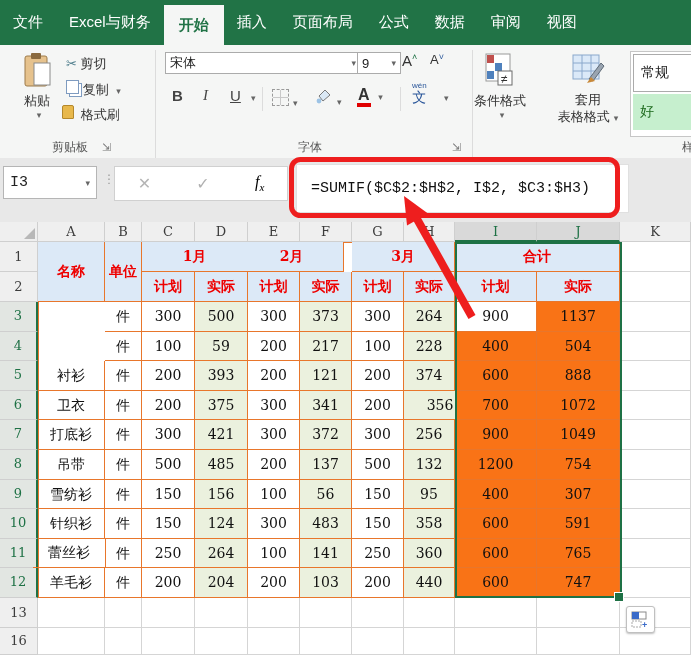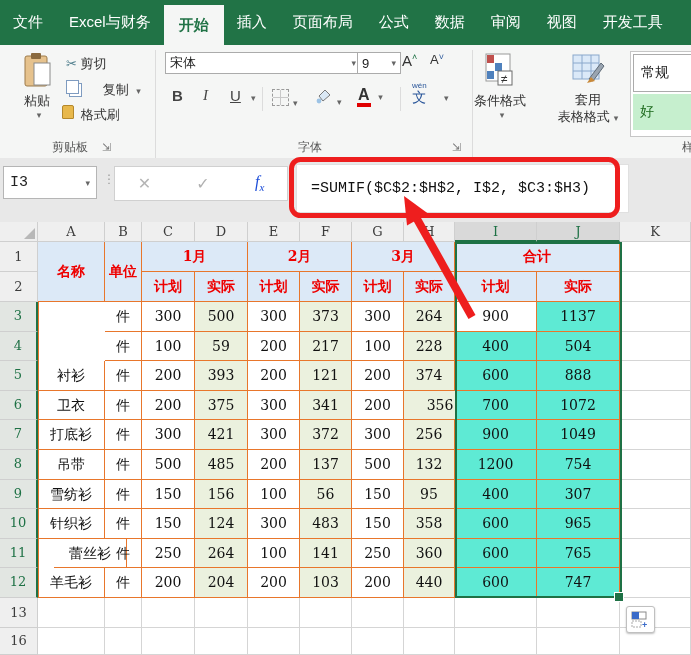--- a/index.html
+++ b/index.html
@@ -31,21 +31,21 @@
   .colhdr,.rowhdr,.corner{position:absolute;background:#efefef;border-right:1px solid #cfcfcf;
       border-bottom:1px solid #cfcfcf;box-sizing:border-box;text-align:center;
       font-family:"DejaVu Serif","Liberation Serif",serif;font-size:13px;color:#3c3c3c}
   .colhdr.sel{background:#d9d9d9;border-bottom:2px solid #1e7145;color:#1e7145}
   .rowhdr.sel{background:#e2e6e2;color:#1e7145;border-right:2px solid #1e7145}
   .cell{position:absolute;box-sizing:border-box;text-align:center;overflow:hidden;
         font-family:"DejaVu Serif","Liberation Serif",serif;font-size:14px;color:#111}
   .tcell{border-right:1px solid #e8762b;border-bottom:1px solid #e8762b}
   .hcell{background:#dce9f7;color:#ee0000;font-weight:bold}
   .actual{background:#ebf1de}
-  .selcell{background:#5eead4}
+  .selcell{background:#f97316}
   .activecell{background:#ffffff}
   .empty{border-right:1px solid #d5d5d5;border-bottom:1px solid #d5d5d5}
   #tableframe{border-left:1px solid #e8762b;border-top:1px solid #e8762b;pointer-events:none}
   #selbox{border:2px solid #1e7145;box-sizing:border-box;pointer-events:none}
   #fillhandle{width:8px;height:8px;background:#1e7145;border:1px solid #fff;box-sizing:content-box}
   #autofill{width:27px;height:25px;background:#fff;border:1px solid #c0c0c0;border-radius:3px;
             box-shadow:0 1px 2px rgba(0,0,0,.25);display:flex;align-items:center;justify-content:center}
   #annot{left:0;top:0;width:691px;height:655px;pointer-events:none;z-index:60}
   .corner-tri{position:absolute;right:2px;bottom:2px;width:0;height:0;
               border-left:11px solid transparent;border-bottom:11px solid #b8b8b8}
@@ -56,41 +56,40 @@
 <div id="tabbar" class="abs">
     <div class="tab">文件</div>
     <div class="tab">Excel与财务</div>
     <div class="tab sel">开始</div>
     <div class="tab">插入</div>
     <div class="tab">页面布局</div>
     <div class="tab">公式</div>
     <div class="tab">数据</div>
     <div class="tab">审阅</div>
     <div class="tab">视图</div>
-    <div class="tab">开发工具</div>
   </div>
 
 <div id="ribbon" class="abs">
 
   <div class="rbtn" style="left:14px;top:8px;width:46px;text-align:center">
     <svg width="30" height="36" viewBox="0 0 30 36">
       <rect x="3" y="3" width="22" height="30" rx="2" fill="#e6c28d" stroke="#9c7b4b"></rect>
       <rect x="9" y="0" width="10" height="6" rx="1" fill="#8a6a3f"></rect>
       <rect x="12" y="10" width="16" height="22" fill="#fff" stroke="#8a8a8a"></rect>
     </svg>
     <div style="font-size:13px;color:#333">粘贴</div>
     <div class="dd">▾</div>
   </div>
   <div class="rbtn" style="left:66px;top:10px">
     <span style="color:#53808f">✂</span>
     <span>剪切</span>
   </div>
   <div class="rbtn" style="left:66px;top:35px">
     <span style="display:inline-block;width:11px;height:12px;border:1px solid #7e9bc0;background:#fff;box-shadow:3px 3px 0 -1px #fff,3px 3px 0 0 #7e9bc0"></span>
-    <span style="margin-left:20px">复制</span>
+    <span style="margin-left:0">复制</span>
     <span class="dd">▾</span>
   </div>
   <div class="rbtn" style="left:62px;top:60px">
     <span style="display:inline-block;width:10px;height:12px;background:#e8b84b;border:1px solid #b4882b;border-radius:2px 2px 1px 1px"></span>
     <span style="margin-left:3px">格式刷</span>
   </div>
   <div class="grouplabel" style="left:30px;width:80px">剪贴板</div>
   <div class="launcher" style="left:102px">⇲</div>
   <div class="gsep" style="left:155px"></div>
 
@@ -168,21 +167,21 @@
 
 <div id="fbar" class="abs">
   <div class="whitebox" style="left:3px;top:8px;width:94px;height:33px;display:flex;align-items:center;justify-content:space-between;padding:0 6px;box-sizing:border-box">
     <span style="font-family:'Liberation Mono','DejaVu Sans Mono',monospace;font-size:15px;color:#222">I3</span>
     <span class="dd">▾</span>
   </div>
   <div class="abs" style="left:103px;top:14px;color:#9a9a9a;font-size:12px;letter-spacing:-1px">⋮</div>
   <div class="whitebox" style="left:114px;top:8px;width:172px;height:33px;border-color:#d0d0d0;display:flex;align-items:center;justify-content:space-around">
     <span style="color:#b5b5b5;font-size:16px">✕</span>
     <span style="color:#b0b0b0;font-size:16px">✓</span>
-    <span style="color:#1d4ed8;font-size:16px;font-style:italic;font-family:'Liberation Serif',serif">f<sub style="font-size:11px">x</sub></span>
+    <span style="color:#000000;font-size:16px;font-style:italic;font-family:'Liberation Serif',serif">f<sub style="font-size:11px">x</sub></span>
   </div>
   <div id="formulafield" class="whitebox" style="left:296px;top:6px;width:317px;height:47px;border-color:#e0e0e0">=SUMIF($C$2:$H$2, I$2, $C3:$H3)</div>
 </div>
 
 <div id="sheet" class="abs" style="left:0;top:0;width:691px;height:655px">
   <div class="corner" style="left:0;top:222px;width:38px;height:20px">
     <span class="corner-tri"></span>
   </div>
 <div class="colhdr" style="left: 38px; top: 222px; width: 67px; height: 20px; line-height: 19px;">A</div>
     <div class="colhdr" style="left: 105px; top: 222px; width: 37px; height: 20px; line-height: 19px;">B</div>
@@ -206,21 +205,21 @@
     <div class="rowhdr sel" style="left: 0px; top: 479.6px; width: 38px; height: 29.6px; line-height: 28.6px;">9</div>
     <div class="rowhdr sel" style="left: 0px; top: 509.2px; width: 38px; height: 29.6px; line-height: 28.6px;">10</div>
     <div class="rowhdr sel" style="left: 0px; top: 538.8px; width: 38px; height: 29.6px; line-height: 28.6px;">11</div>
     <div class="rowhdr sel" style="left: 0px; top: 568.4px; width: 38px; height: 29.6px; line-height: 28.6px;">12</div>
     <div class="rowhdr" style="left: 0px; top: 598px; width: 38px; height: 30px; line-height: 29px;">13</div>
     <div class="rowhdr" style="left: 0px; top: 628px; width: 38px; height: 27px; line-height: 26px;">16</div>
     <div class="abs cell" id="tableframe" style="left: 38px; top: 242px; width: 582px; height: 356px; line-height: 355px;"></div>
     <div class="cell tcell hcell" style="left: 38px; top: 242px; width: 67px; height: 60px; line-height: 59px;">名称</div>
     <div class="cell tcell hcell" style="left: 105px; top: 242px; width: 37px; height: 60px; line-height: 59px;">单位</div>
     <div class="cell tcell hcell" style="left: 142px; top: 242px; width: 106px; height: 30px; line-height: 29px;">1月</div>
-    <div class="cell tcell hcell" style="left: 248px; top: 242px; width: 104px; height: 30px; line-height: 29px;">2月</div>
+    <div class="cell tcell hcell" style="left: 240px; top: 242px; width: 104px; height: 30px; line-height: 29px;">2月</div>
     <div class="cell tcell hcell" style="left: 352px; top: 242px; width: 103px; height: 30px; line-height: 29px;">3月</div>
     <div class="cell tcell hcell" style="left: 455px; top: 242px; width: 165px; height: 30px; line-height: 29px;">合计</div>
     <div class="cell tcell hcell" style="left: 142px; top: 272px; width: 53px; height: 30px; line-height: 29px;">计划</div>
     <div class="cell tcell hcell" style="left: 195px; top: 272px; width: 53px; height: 30px; line-height: 29px;">实际</div>
     <div class="cell tcell hcell" style="left: 248px; top: 272px; width: 52px; height: 30px; line-height: 29px;">计划</div>
     <div class="cell tcell hcell" style="left: 300px; top: 272px; width: 52px; height: 30px; line-height: 29px;">实际</div>
     <div class="cell tcell hcell" style="left: 352px; top: 272px; width: 52px; height: 30px; line-height: 29px;">计划</div>
     <div class="cell tcell hcell" style="left: 404px; top: 272px; width: 51px; height: 30px; line-height: 29px;">实际</div>
     <div class="cell tcell hcell" style="left: 455px; top: 272px; width: 82px; height: 30px; line-height: 29px;">计划</div>
     <div class="cell tcell hcell" style="left: 537px; top: 272px; width: 83px; height: 30px; line-height: 29px;">实际</div>
@@ -294,22 +293,22 @@
     <div class="cell tcell selcell" style="left: 537px; top: 479.6px; width: 83px; height: 29.6px; line-height: 28.6px;">307</div>
     <div class="cell tcell" style="left: 38px; top: 509.2px; width: 67px; height: 29.6px; line-height: 28.6px;">针织衫</div>
     <div class="cell tcell" style="left: 105px; top: 509.2px; width: 37px; height: 29.6px; line-height: 28.6px;">件</div>
     <div class="cell tcell" style="left: 142px; top: 509.2px; width: 53px; height: 29.6px; line-height: 28.6px;">150</div>
     <div class="cell tcell actual" style="left: 195px; top: 509.2px; width: 53px; height: 29.6px; line-height: 28.6px;">124</div>
     <div class="cell tcell" style="left: 248px; top: 509.2px; width: 52px; height: 29.6px; line-height: 28.6px;">300</div>
     <div class="cell tcell actual" style="left: 300px; top: 509.2px; width: 52px; height: 29.6px; line-height: 28.6px;">483</div>
     <div class="cell tcell" style="left: 352px; top: 509.2px; width: 52px; height: 29.6px; line-height: 28.6px;">150</div>
     <div class="cell tcell actual" style="left: 404px; top: 509.2px; width: 51px; height: 29.6px; line-height: 28.6px;">358</div>
     <div class="cell tcell selcell" style="left: 455px; top: 509.2px; width: 82px; height: 29.6px; line-height: 28.6px;">600</div>
-    <div class="cell tcell selcell" style="left: 537px; top: 509.2px; width: 83px; height: 29.6px; line-height: 28.6px;">965</div>
-    <div class="cell tcell" style="left: 54px; top: 538.8px; width: 73px; height: 29.6px; line-height: 28.6px;">蕾丝衫</div>
+    <div class="cell tcell selcell" style="left: 537px; top: 509.2px; width: 83px; height: 29.6px; line-height: 28.6px;">591</div>
+    <div class="cell tcell" style="left: 33px; top: 538.8px; width: 73px; height: 29.6px; line-height: 28.6px; font-family: Liberation Serif, serif;">蕾丝衫</div>
     <div class="cell tcell" style="left: 105px; top: 538.8px; width: 37px; height: 29.6px; line-height: 28.6px;">件</div>
     <div class="cell tcell" style="left: 142px; top: 538.8px; width: 53px; height: 29.6px; line-height: 28.6px;">250</div>
     <div class="cell tcell actual" style="left: 195px; top: 538.8px; width: 53px; height: 29.6px; line-height: 28.6px;">264</div>
     <div class="cell tcell" style="left: 248px; top: 538.8px; width: 52px; height: 29.6px; line-height: 28.6px;">100</div>
     <div class="cell tcell actual" style="left: 300px; top: 538.8px; width: 52px; height: 29.6px; line-height: 28.6px;">141</div>
     <div class="cell tcell" style="left: 352px; top: 538.8px; width: 52px; height: 29.6px; line-height: 28.6px;">250</div>
     <div class="cell tcell actual" style="left: 404px; top: 538.8px; width: 51px; height: 29.6px; line-height: 28.6px;">360</div>
     <div class="cell tcell selcell" style="left: 455px; top: 538.8px; width: 82px; height: 29.6px; line-height: 28.6px;">600</div>
     <div class="cell tcell selcell" style="left: 537px; top: 538.8px; width: 83px; height: 29.6px; line-height: 28.6px;">765</div>
     <div class="cell tcell" style="left: 38px; top: 568.4px; width: 67px; height: 29.6px; line-height: 28.6px;">羊毛衫</div>

